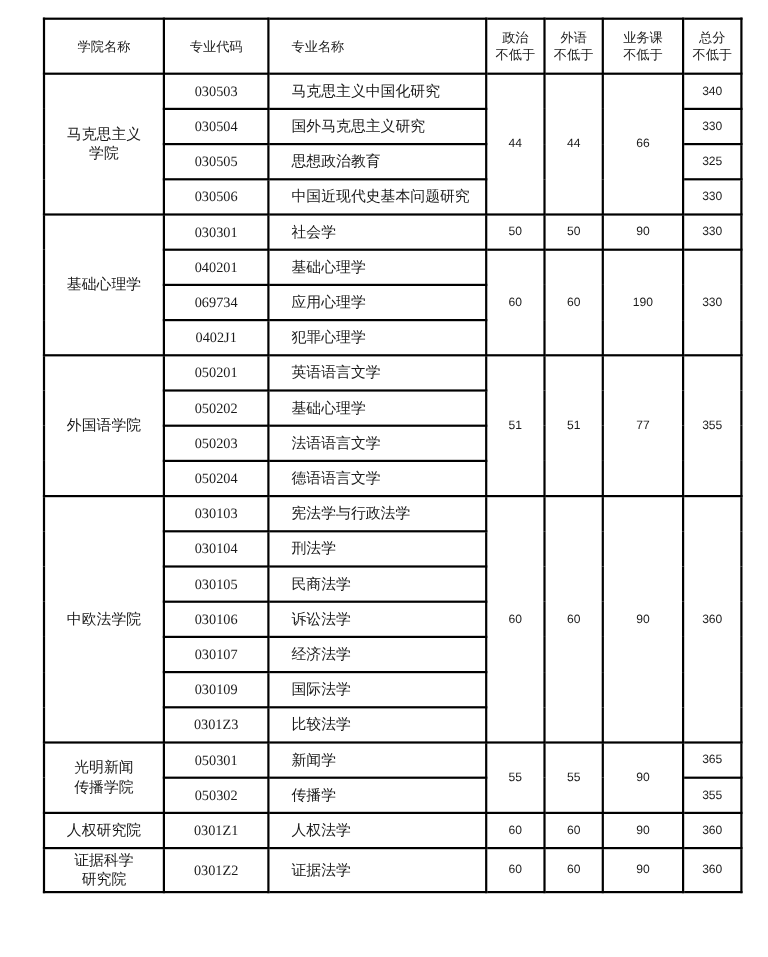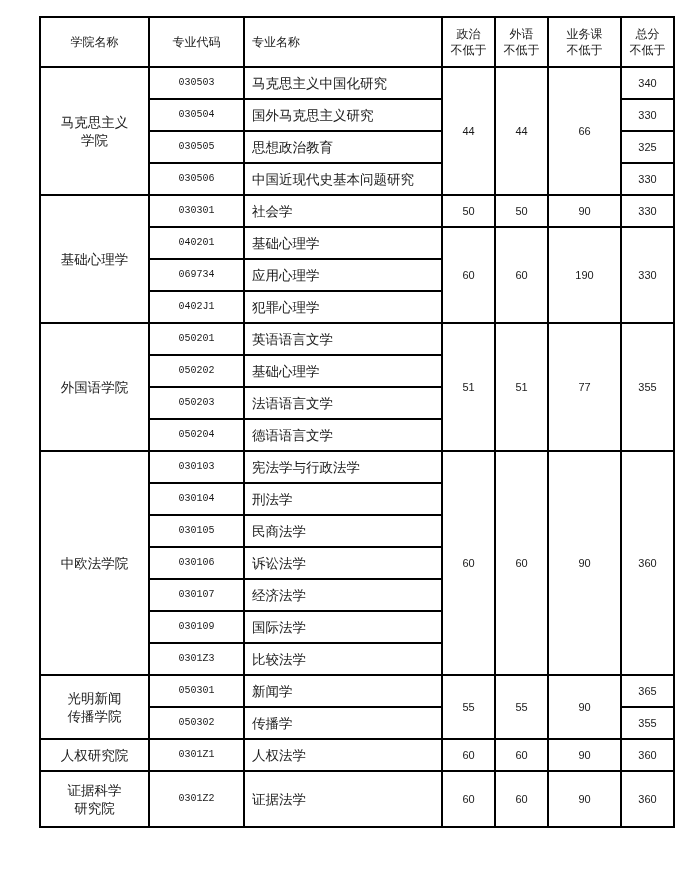--- a/index.html
+++ b/index.html
@@ -16,27 +16,27 @@
     padding: 0;
     font-weight: normal;
     font-size: 13.5px;
     line-height: 16px;
     text-align: center;
     vertical-align: middle;
     overflow: hidden;
     white-space: nowrap;
   }
   table.grid th { font-size: 12px; }
-  table.grid td.name, table.grid th.name { text-align: left; padding-left: 7px; }
-  table.grid .code { font-family: Liberation Mono, monospace; font-size: 10px; }
+  table.grid td.name, table.grid th.name { text-align: left; padding-left: 20px; }
+  table.grid .code { font-family: Liberation Serif, serif; font-size: 13px; }
   table.grid .num { font-family: "Liberation Sans", sans-serif; font-size: 11px; }
   table.grid th.two { line-height: 16px; white-space: normal; }
   tr.hdr { height: 50px; }
   tr.r { height: 32px; }
-  tr.r-tall { height: 56px; }
+  tr.r-tall { height: 40px; }
   .wrap { white-space: normal !important; line-height: 18px !important; margin-top: 24px; }
 </style>
 </head>
 <body>
 
 <table class="grid">
   <colgroup>
     <col style="width:109px">
     <col style="width:95px">
     <col style="width:198px">

